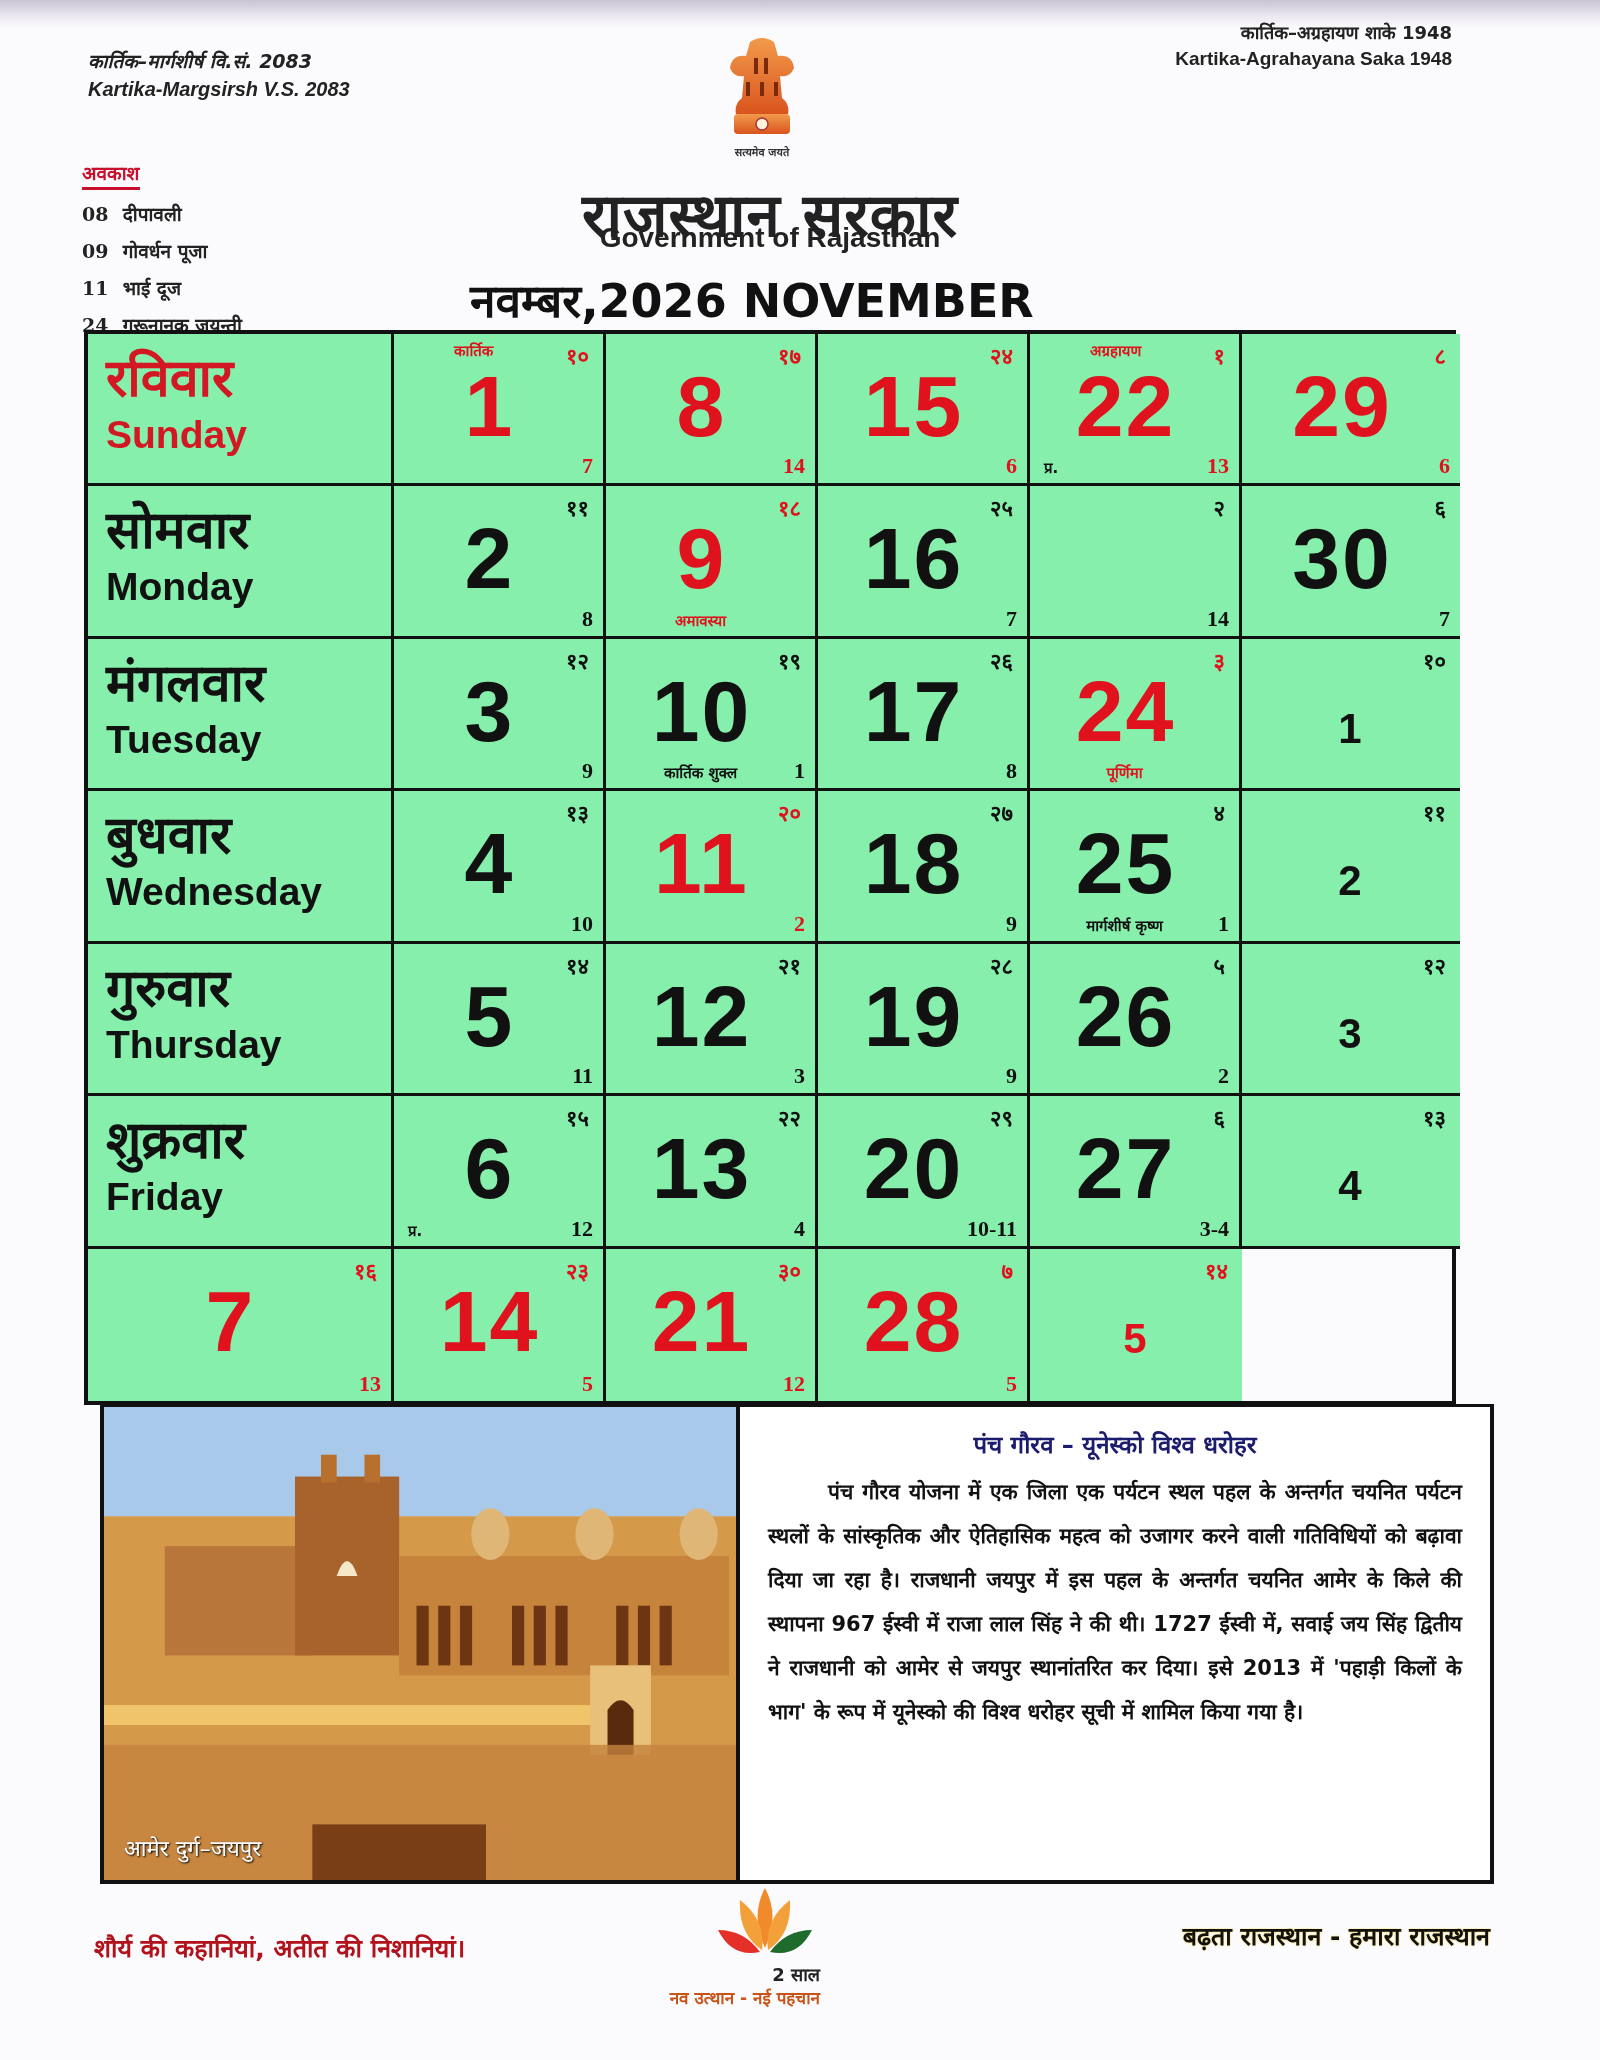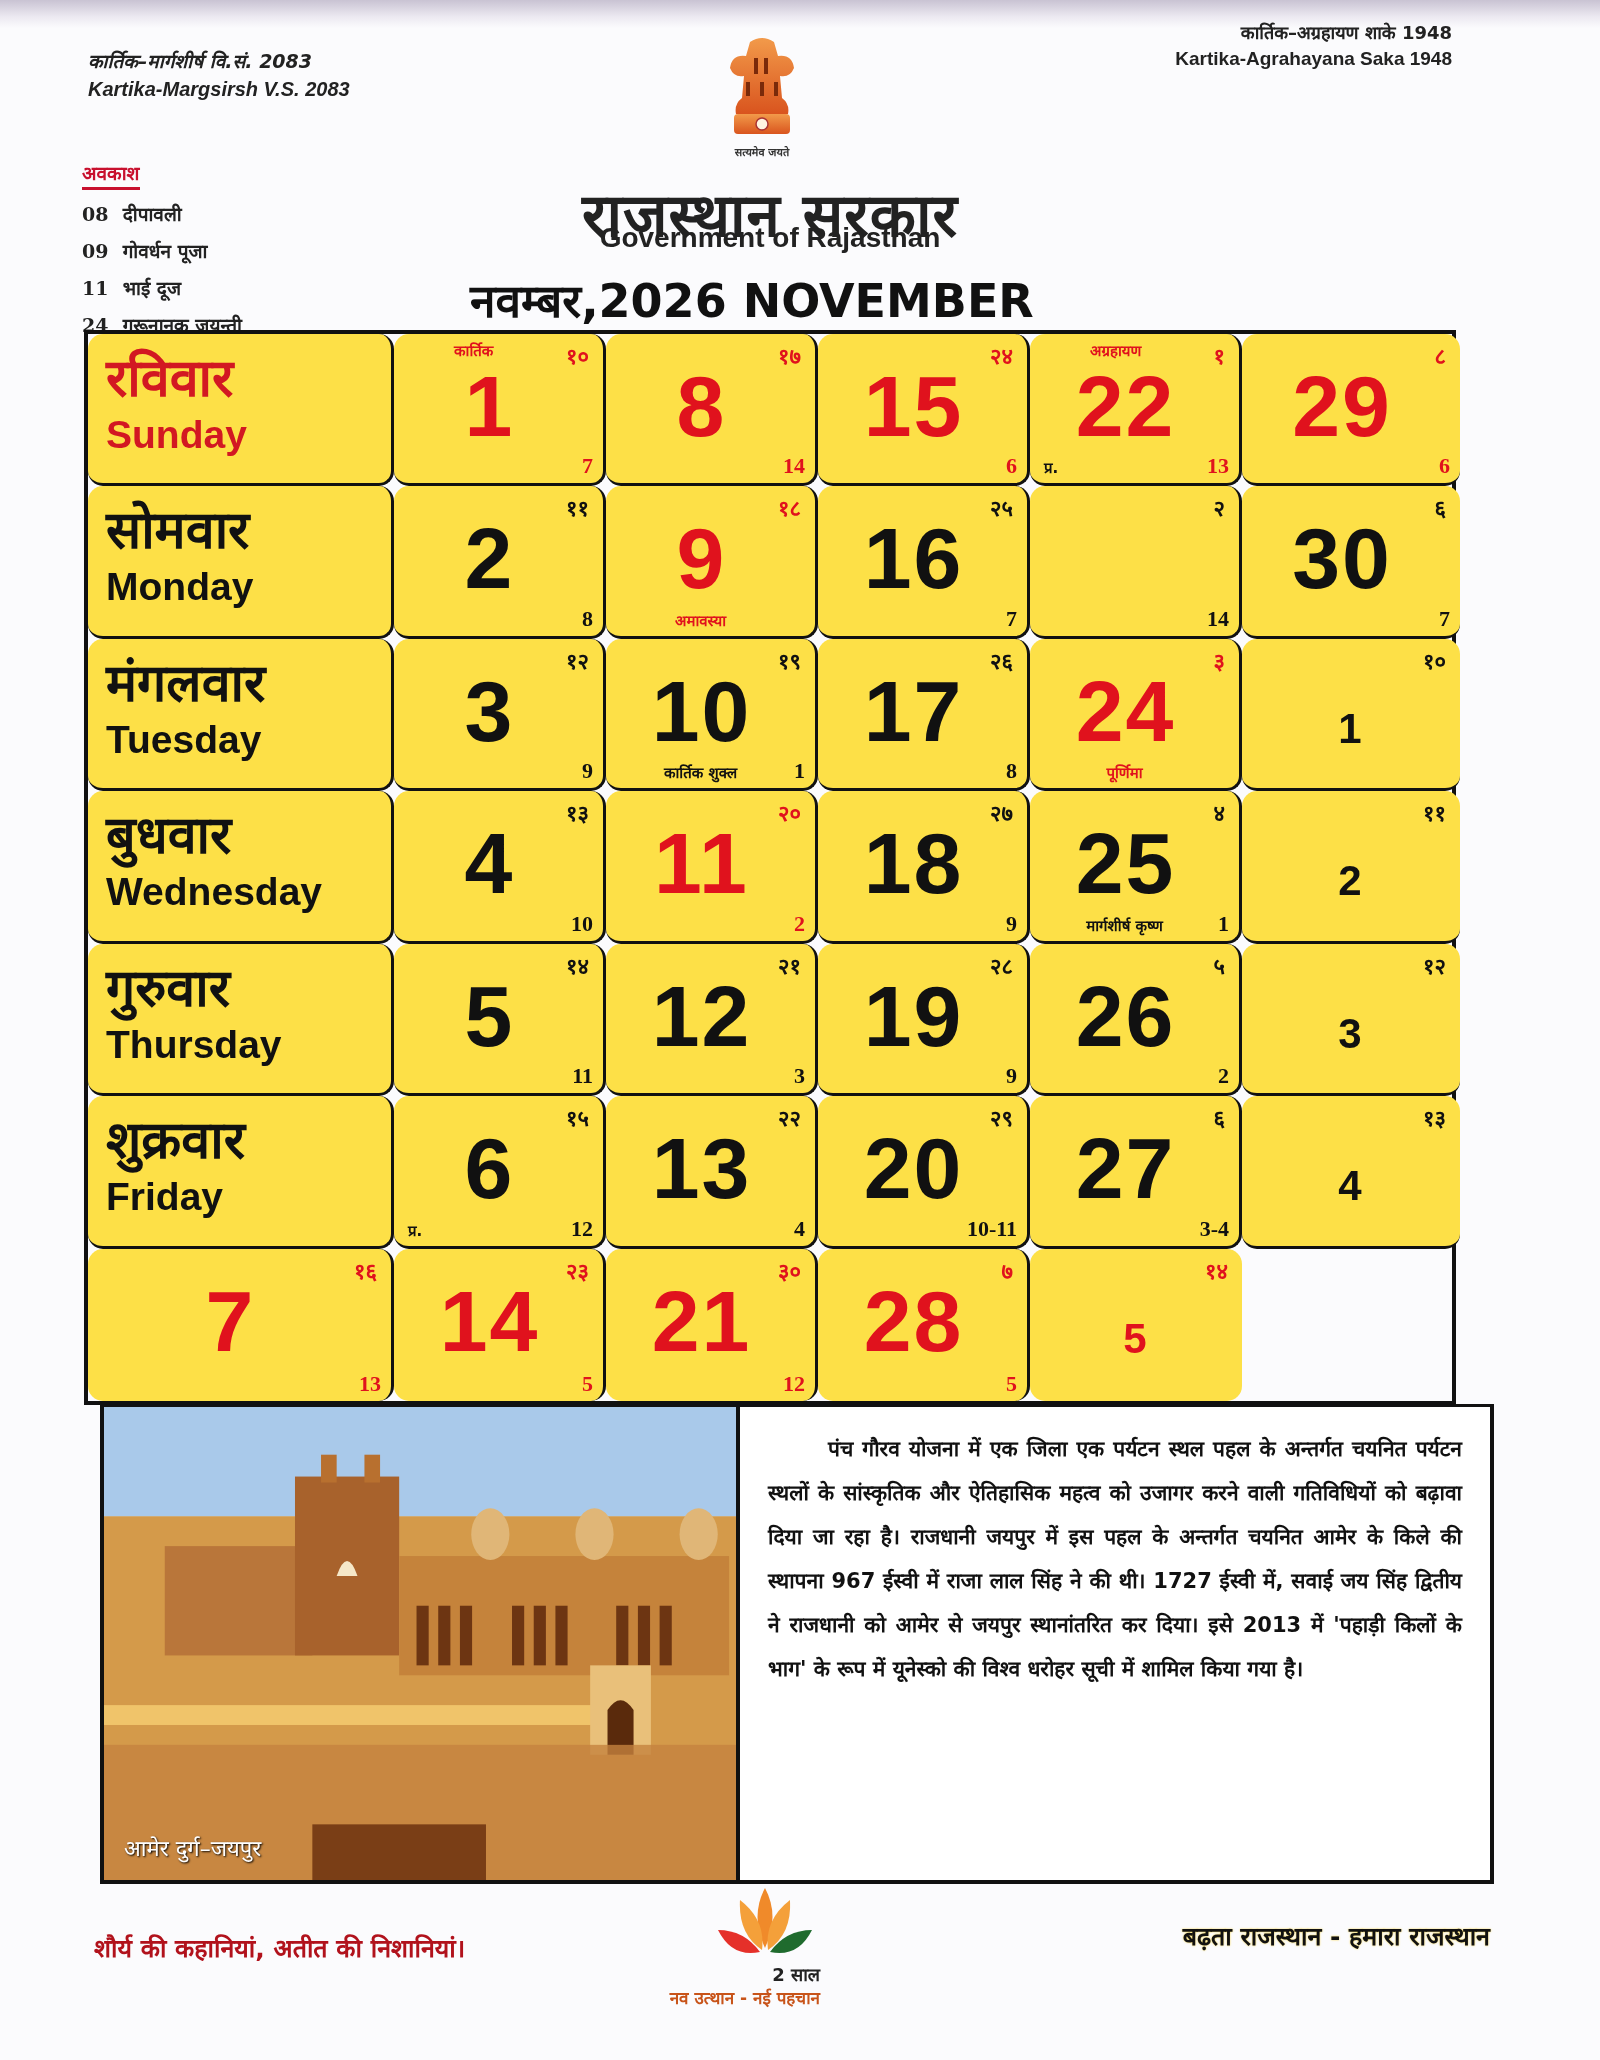--- a/index.html
+++ b/index.html
@@ -28,21 +28,21 @@
 
   .title-block { position: absolute; left: 0; width: 1540px; text-align: center; }
   .title-hi { top: 172px; font-size: 60px; font-weight: bold; color: #222; font-family: "DejaVu Sans", sans-serif; letter-spacing: 1px; }
   .title-en { top: 222px; font-size: 28px; font-weight: bold; color: #222; }
   .month-title { position: absolute; left: 470px; top: 268px; font-size: 46px; font-weight: bold; color: #111; font-family: "DejaVu Sans", sans-serif; white-space: nowrap; }
 
   .cal { position: absolute; left: 84px; top: 330px; width: 1372px; height: 1075px;
     border: 4px solid #111; display: grid;
     grid-template-columns: 306px 212px 212px 212px 212px 218px;
     grid-template-rows: repeat(7, 1fr); }
-  .cell { border-right: 3px solid #111; border-bottom: 3px solid #111; position: relative; background: #fde047; border-radius: 15px; }
+  .cell { border-right: 3px solid #111; border-bottom: 3px solid #111; position: relative; background: #86efac; }
   .cell.last-col { border-right: none; }
   .cell.last-row { border-bottom: none; }
   .day-label { padding: 12px 0 0 18px; }
   .day-label .hi { font-size: 52px; font-weight: bold; font-family: "DejaVu Sans", sans-serif; line-height: 64px; }
   .day-label .en { font-size: 39px; font-weight: bold; line-height: 46px; margin-top: 2px; }
   .red { color: #e0121d; }
   .blk { color: #111; }
   .day-label.red .hi, .day-label.red .en { color: #d21822; }
 
   .date { position: absolute; left: 0; right: 18px; top: 24px; text-align: center; font-size: 86px; font-weight: bold; line-height: 96px; letter-spacing: 2px; }
@@ -344,20 +344,21 @@
       </g>
       <rect x="0" y="300" width="600" height="20" fill="#f0c46a"></rect>
       <rect x="560" y="260" width="70" height="90" fill="#e9c07a"></rect>
       <path d="M580 350 L580 305 Q595 285 610 305 L610 350 Z" fill="#5a2a0c"></path>
       <rect x="0" y="340" width="728" height="136" fill="#c4823e" opacity="0.8"></rect>
       <rect x="240" y="420" width="200" height="56" fill="#7a3e16"></rect>
     </svg>
     <div class="caption">आमेर दुर्ग–जयपुर</div>
   </div>
   <div class="article">
+    <div class="h">पंच गौरव – यूनेस्को विश्व धरोहर</div>
     <div class="p">पंच गौरव योजना में एक जिला एक पर्यटन स्थल पहल के अन्तर्गत चयनित पर्यटन स्थलों के सांस्कृतिक और ऐतिहासिक महत्व को उजागर करने वाली गतिविधियों को बढ़ावा दिया जा रहा है। राजधानी जयपुर में इस पहल के अन्तर्गत चयनित आमेर के किले की स्थापना 967 ईस्वी में राजा लाल सिंह ने की थी। 1727 ईस्वी में, सवाई जय सिंह द्वितीय ने राजधानी को आमेर से जयपुर स्थानांतरित कर दिया। इसे 2013 में 'पहाड़ी किलों के भाग' के रूप में यूनेस्को की विश्व धरोहर सूची में शामिल किया गया है।</div>
   </div>
 </div>
 
 <div class="footer-left">शौर्य की कहानियां, अतीत की निशानियां।</div>
 
 <div class="lotus">
   <svg width="110" height="76" viewBox="0 0 110 76">
     <path d="M55 2 Q70 30 55 62 Q40 30 55 2 Z" fill="#f08a2a"></path>
     <path d="M30 14 Q56 34 52 64 Q28 48 30 14 Z" fill="#f4a03a"></path>

